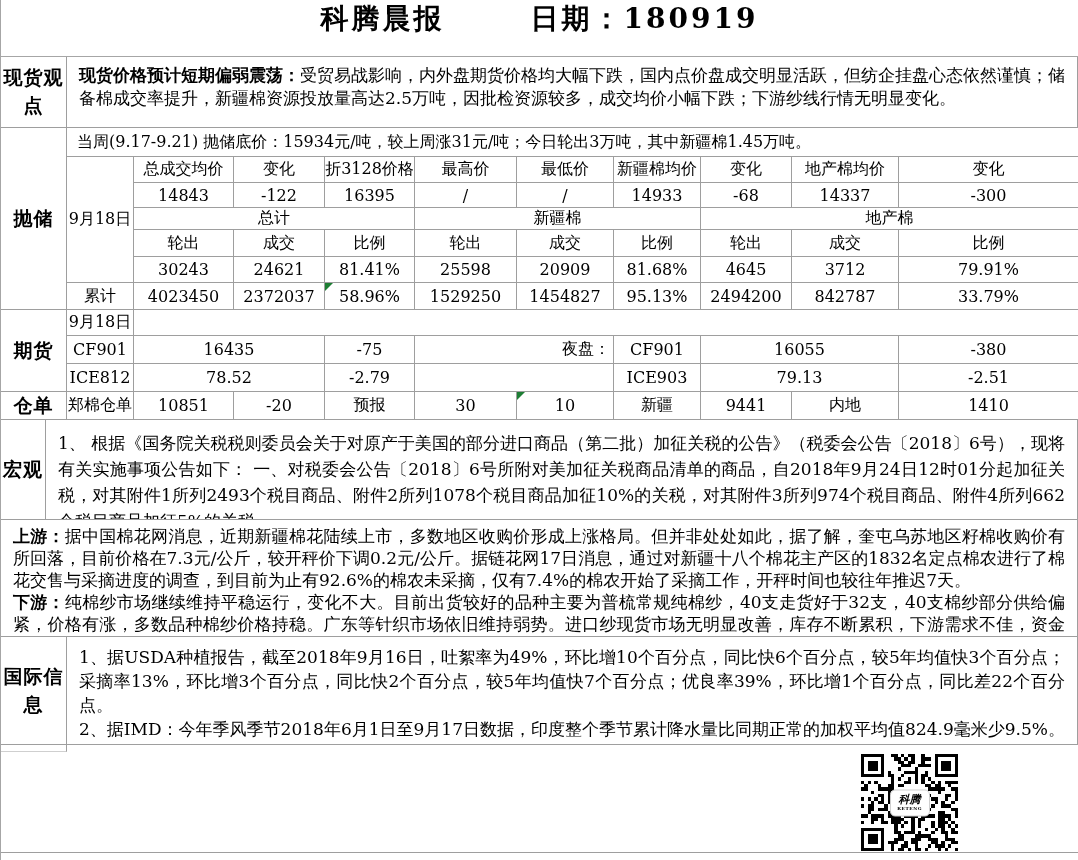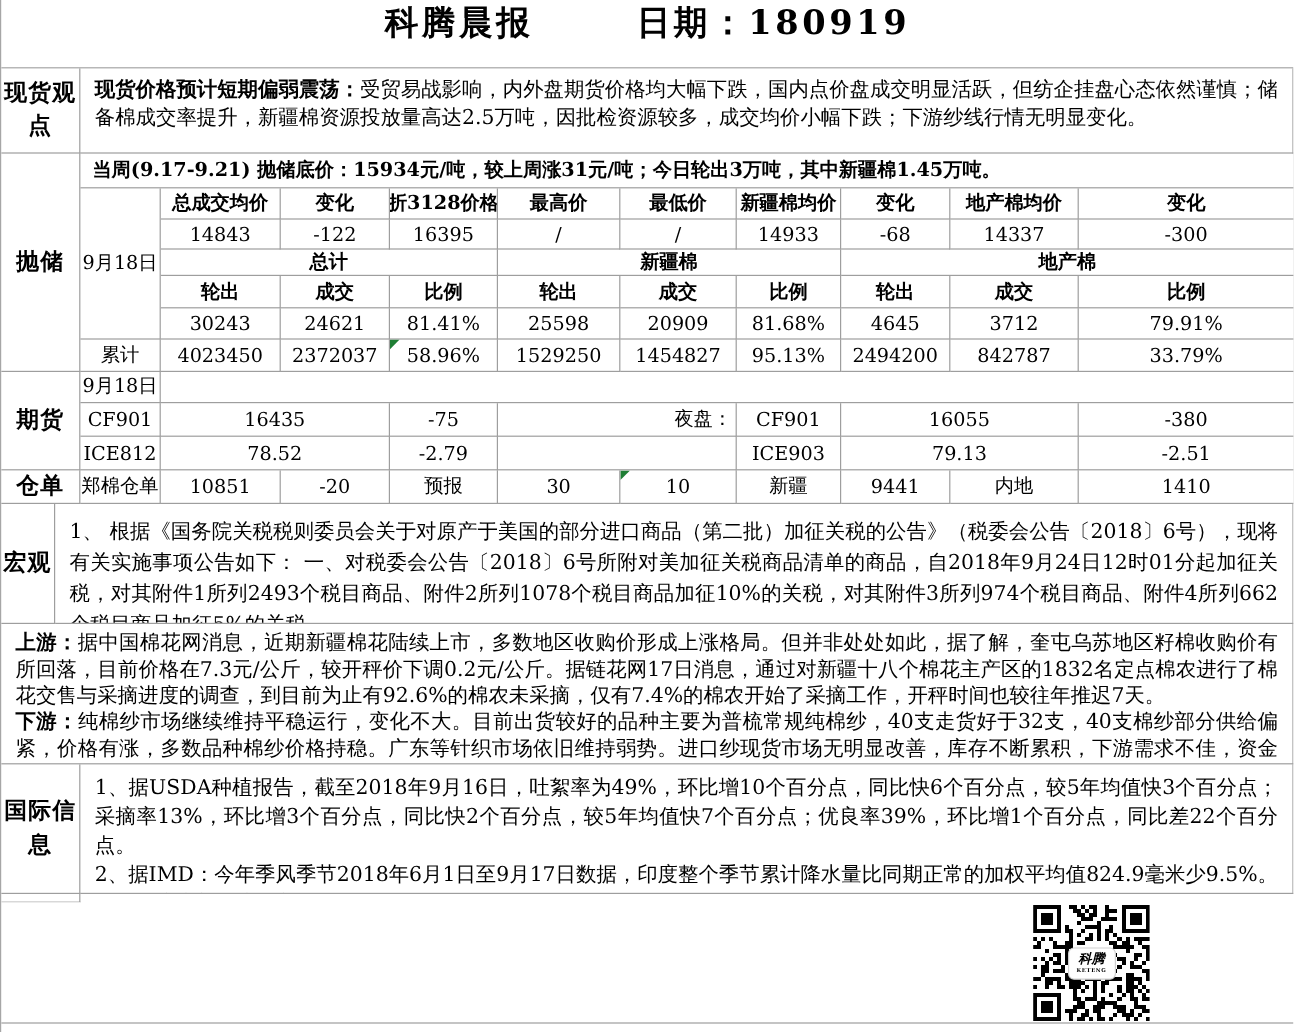--- a/index.html
+++ b/index.html
@@ -2,21 +2,21 @@
 <html><head>
 <meta charset="utf-8">
 <style>
   *{margin:0;padding:0;box-sizing:border-box}
   html,body{background:#fff}
   body{width:1078px;font-family:"DejaVu Serif","Liberation Serif",serif;color:#000}
   .sheet{position:relative;width:1078px;height:860px;border-left:1px solid #a6a6a6;overflow:hidden}
   .band{display:grid;grid-template-columns:66px 67px 100px 91px 90px 102px 97px 87px 91px 107px 180px}
   .flexband{display:flex}
   .c{border-right:1px solid #9e9e9e;border-bottom:1px solid #9e9e9e;display:flex;align-items:center;justify-content:center;font-size:16px;white-space:nowrap;position:relative;overflow:hidden}
-  .hd{font-weight:bold}
+  .hd{font-weight:normal}
   .left{justify-content:flex-start;padding-left:10px}
   .right{justify-content:flex-end;padding-right:3px}
   .seclabel{font-weight:bold;font-size:19px;line-height:1.45;text-align:center;letter-spacing:1px;white-space:normal}
   .bodycell{flex:1;border-right:1px solid #9e9e9e;border-bottom:1px solid #9e9e9e;padding:7px 12px 0 12px;overflow:hidden}
   .bodycell p{font-size:17px;line-height:23px;text-align:justify}
   .title-band{height:57px;border-bottom:1px solid #a6a6a6;display:flex;align-items:flex-start;justify-content:center;font-size:28px;font-weight:bold;letter-spacing:3px}
   .title-band .gap{display:inline-block;width:86px}
   .gt{position:absolute;top:0;left:0;width:0;height:0;border-top:8px solid #1e7e34;border-right:8px solid transparent}
   .qrwrap{position:absolute;left:860px;top:9px;width:97px;height:97px}
   .qrwrap svg{position:absolute;inset:0;shape-rendering:crispEdges}

